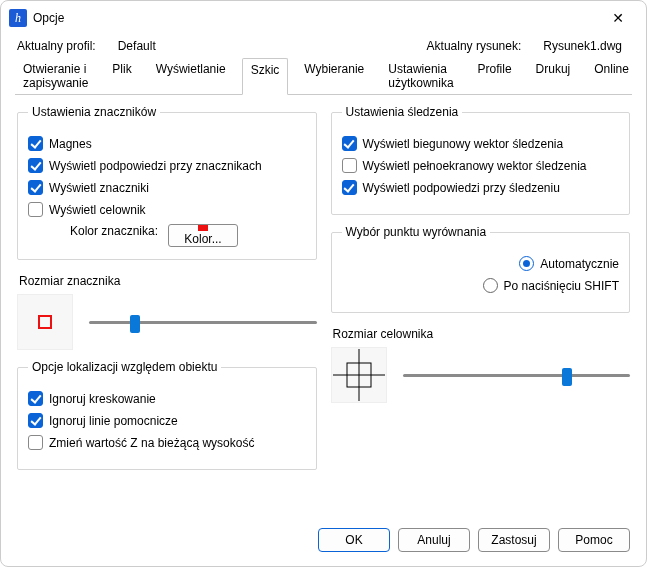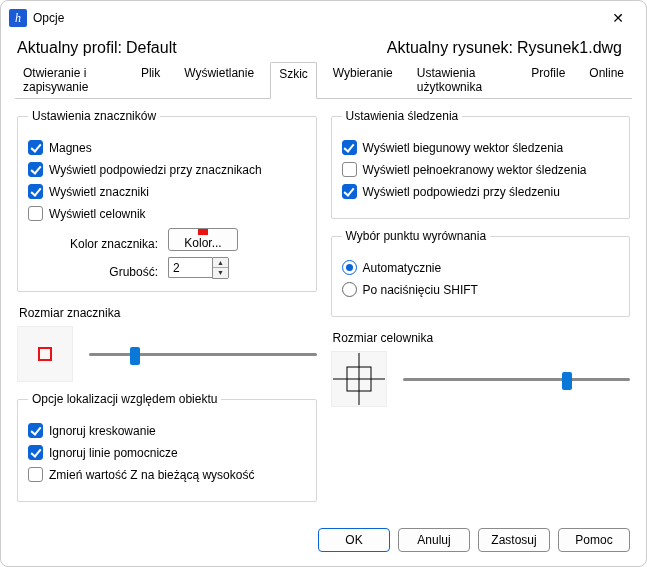--- a/index.html
+++ b/index.html
@@ -3,53 +3,53 @@
 <meta charset="utf-8">
 <style>
   * { box-sizing: border-box; font-family: "Segoe UI", Tahoma, sans-serif; }
   body { margin: 0; background: #fff; }
   .window { width: 647px; height: 567px; border: 1px solid #ccc; border-radius: 8px; overflow: hidden; display: flex; flex-direction: column; background: #fff; }
   .titlebar { height: 34px; display: flex; align-items: center; padding: 0 8px 0 8px; }
   .title-icon { width: 18px; height: 18px; background: #1b5cd6; border-radius: 2px; display:flex;align-items:center;justify-content:center;color:#fff;font-style:italic;font-family:Georgia,serif;font-size:12px;margin-right:6px;}
   .titlebar .title { font-size: 12px; color: #000; }
   .titlebar .spacer { flex: 1; }
   .close { width: 40px; height: 30px; display:flex;align-items:center;justify-content:center;font-size:14px;color:#000;}
-  .profile-row { display:flex; font-size:16px; color:#000; padding: 4px 16px 4px 16px; gap:4px;}
+  .profile-row { display:flex; font-size:12px; color:#000; padding: 4px 16px 4px 16px; gap:22px;}
   .profile-row .lbl { color:#000; }
   .profile-row .val { color:#000; margin-right:57px;}
   .tabs { display:flex; font-size:12px; padding: 0 14px; border-bottom:0; position:relative;gap:8px;}
   .tab { padding:4px 8px 5px; color:#000; cursor:default; position:relative; top:1px;}
   .tab.active { border:1px solid #c9c9c9; border-bottom:1px solid #fff; background:#fff; border-radius:2px 2px 0 0;}
   .tabline { height:1px; background:#c9c9c9; margin:0 14px;}
   .content { flex:1; display:flex; gap:14px; padding:10px 16px 6px; font-size:12px; color:#000;}
   .col { flex:1; display:flex; flex-direction:column; gap:10px;}
   fieldset.group { border:1px solid #d6d6d6; border-radius:2px; padding:10px 10px 12px; margin:0;}
   fieldset.group > legend { font-size:12px; padding:0 4px; color:#000;}
   .chk-row { display:flex; align-items:center; gap:6px; margin:7px 0; }
   .chk { width:15px; height:15px; border:1px solid #888; border-radius:3px; display:flex; align-items:center; justify-content:center; background:#fff;}
   .chk.checked { background:#0a64d8; border-color:#0a64d8;}
   .chk.checked::after { content:""; width:4px; height:8px; border:solid #fff; border-width:0 2px 2px 0; transform:rotate(40deg); margin-top:-2px;}
-  .form-row { display:flex; align-items:flex-end; gap:10px; margin:6px 0 0 30px;}
+  .form-row { display:flex; align-items:flex-start; gap:10px; margin:6px 0 0 30px;}
   .form-row .flabel { width:100px; text-align:right;}
   .color-btn { width:70px; height:23px; border:1px solid #8a8a8a; border-radius:3px; background:#fdfdfd; display:flex; align-items:center; gap:1px; padding:0 6px; font-size:12px;flex-direction:column;}
   .color-sq { width:10px; height:10px; background:#e11; }
   .spin { display:flex; align-items:stretch; }
   .spin input { width:44px; height:21px; border:1px solid #8a8a8a; border-right:0; font-size:12px; padding:0 4px; border-radius:2px 0 0 2px;}
   .spin .btns { display:flex; flex-direction:column; border:1px solid #8a8a8a; border-radius:0 2px 2px 0; overflow:hidden;}
   .spin .btns div { width:15px; height:10px; background:#f3f3f3; font-size:7px; line-height:10px; text-align:center; color:#333;}
   .spin .btns div:first-child { border-bottom:1px solid #aaa;}
   .size-group { margin-top:4px;}
   .size-label { font-size:12px; margin-bottom:6px; display:block; padding-left:2px;}
   .size-row { display:flex; align-items:center; gap:16px;}
   .preview { width:56px; height:56px; background:#f7f7f7; border:1px solid #eee; display:flex; align-items:center; justify-content:center;}
   .marker-sq { width:14px; height:14px; border:2px solid #e11;}
   .slider { flex:1; height:20px; position:relative;}
   .slider .track { position:absolute; left:0; right:0; top:9px; height:3px; background:#8a8a8a; border-radius:2px;}
   .slider .thumb { position:absolute; top:3px; width:10px; height:18px; background:#0a78d8; border-radius:2px;}
-  .radio-row { display:flex; align-items:center; gap:6px; margin:7px 0;}
+  .radio-row { display:flex; align-items:center; gap:6px; margin:7px 0;justify-content:flex-end;}
   .radio { width:15px; height:15px; border:1px solid #666; border-radius:50%; display:flex; align-items:center; justify-content:center;}
   .radio.checked { border-color:#0a64d8;}
   .radio.checked::after { content:""; width:7px; height:7px; border-radius:50%; background:#0a64d8;}
   .cross-prev svg { display:block;}
   .footer { display:flex; justify-content:flex-end; gap:8px; padding:8px 16px 14px;}
   .btn { min-width:72px; height:24px; border:1px solid #8a8a8a; border-radius:4px; background:#fdfdfd; font-size:12px; display:flex; align-items:center; justify-content:center; padding:4px 12px;}
   .btn.primary { border:1px solid #0a64d8; color:#000;}
 </style>
 </head>
 <body>
@@ -71,20 +71,21 @@
   </div>
 
   <div class="tabs">
     <div class="tab">Otwieranie i zapisywanie</div>
     <div class="tab">Plik</div>
     <div class="tab">Wyświetlanie</div>
     <div class="tab active">Szkic</div>
     <div class="tab">Wybieranie</div>
     <div class="tab">Ustawienia użytkownika</div>
     <div class="tab">Profile</div>
+    <div class="tab">Drukuj</div>
     <div class="tab">Online</div>
   </div>
   <div class="tabline"></div>
 
   <div class="content">
     <div class="col">
       <fieldset class="group">
         <legend>Ustawienia znaczników</legend>
         <div class="chk-row">
             <div class="chk checked"></div>
@@ -100,30 +101,20 @@
           </div>
         <div class="chk-row">
             <div class="chk"></div>
             <span>Wyświetl celownik</span>
           </div>
         <div class="form-row">
           <span class="flabel">Kolor znacznika:</span>
           <div class="color-btn">
             <div class="color-sq"></div>
             <span>Kolor...</span>
-          </div>
-        </div>
-        <div class="form-row">
-          <span class="flabel">Grubość:</span>
-          <div class="spin">
-            <input value="2" style="">
-            <div class="btns">
-                <div>▲</div>
-                <div>▼</div>
-              </div>
           </div>
         </div>
       </fieldset>
 
       <div class="size-group">
         <span class="size-label">Rozmiar znacznika</span>
         <div class="size-row">
           <div class="preview">
             <div class="marker-sq"></div>
           </div>

